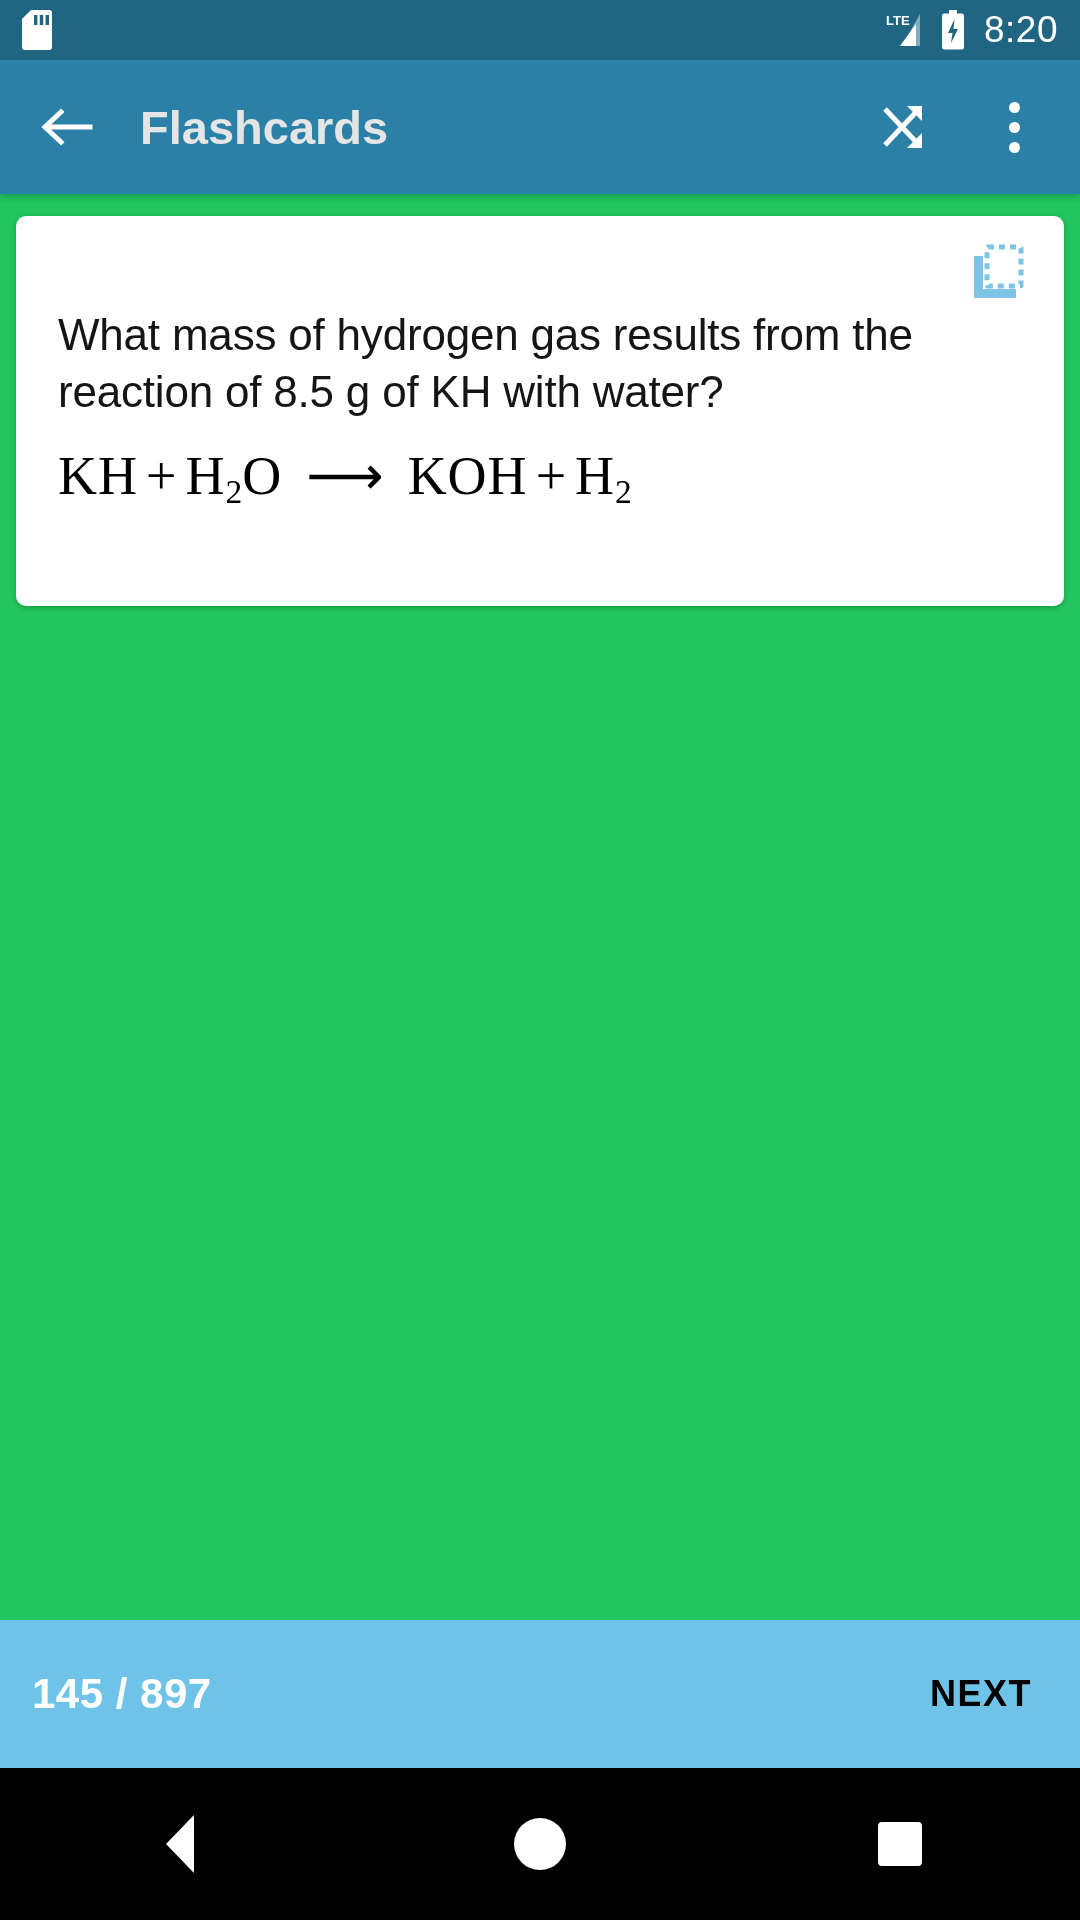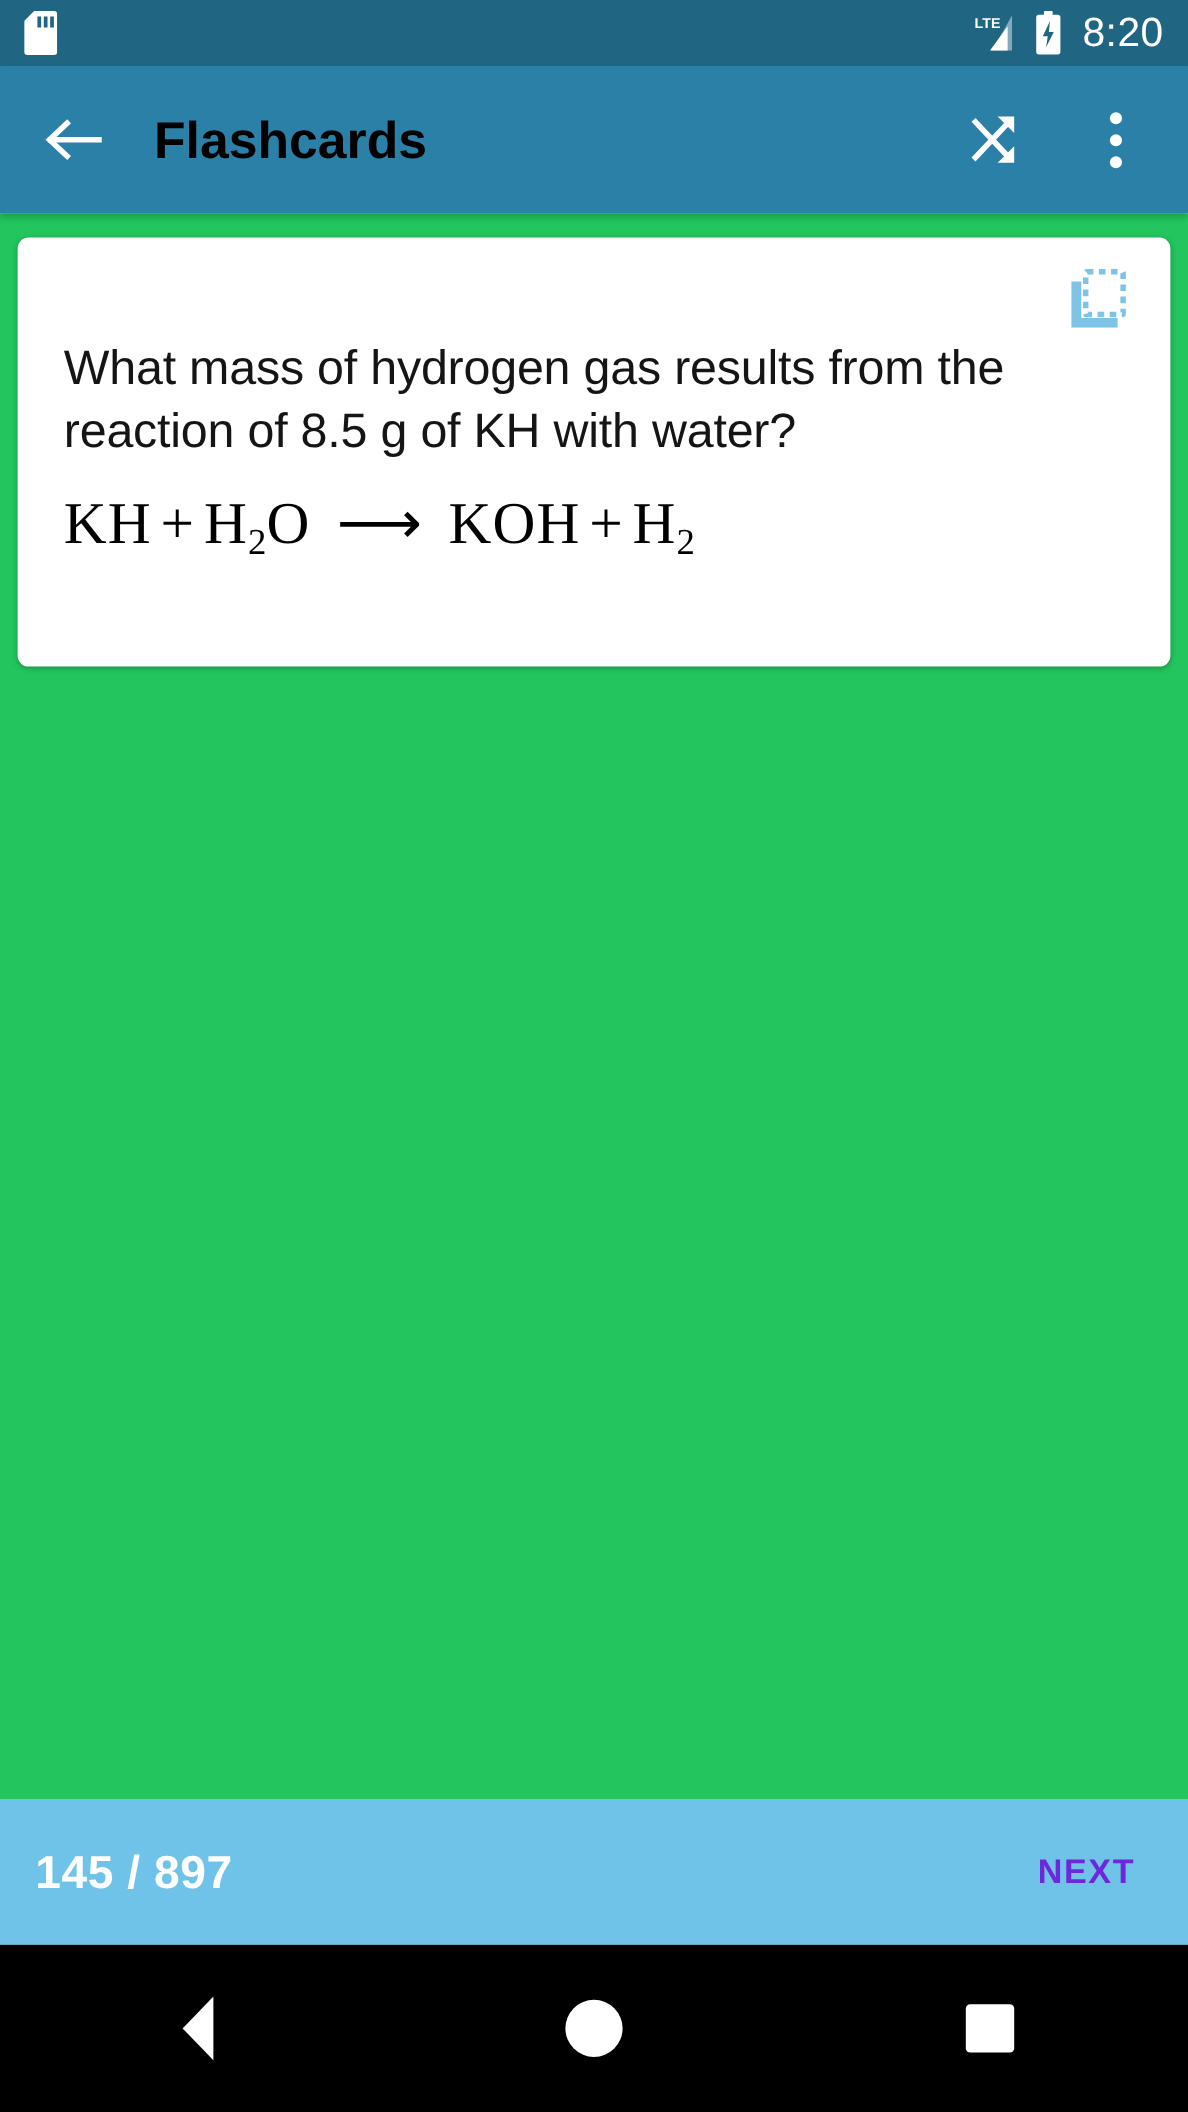--- a/index.html
+++ b/index.html
@@ -45,21 +45,21 @@
     box-shadow:0 3px 6px rgba(0,0,0,.22);
     position:relative;
     z-index:5;
   }
   .back-btn{
     width:64px; height:64px;
     display:flex; align-items:center; justify-content:center;
   }
   .back-btn svg{ width:56px; height:56px; }
   .app-title{
-    color:#000000;
+    color:#e5e5e5;
     font-size:47px;
     font-weight:700;
     margin-left:42px;
     white-space:nowrap;
   }
   .app-actions{ margin-left:auto; display:flex; align-items:center; gap:46px; }
   .icon-btn{
     width:64px; height:64px;
     display:flex; align-items:center; justify-content:center;
   }
@@ -107,37 +107,37 @@
   .equation sub{
     font-size:.62em;
     vertical-align:-.28em;
     letter-spacing:0;
   }
   .eq-arrow{ margin:0 24px; letter-spacing:0; }
   .eq-op{ margin:0 8px; }
 
   
   .footer{
-    height:132px;
+    height:148px;
     background:#6fc3e8;
     display:flex;
     align-items:center;
     justify-content:space-between;
     padding:0 32px;
     flex:none;
   }
   .counter{
     color:#fff;
     font-size:42px;
     font-weight:700;
     letter-spacing:.5px;
   }
   .next-btn{
-    color:#6d28d9;
-    font-size:31px;
+    color:#000000;
+    font-size:36px;
     font-weight:700;
     letter-spacing:1.5px;
     padding:10px 16px;
   }
 
   
   .nav-bar{
     height:152px;
     background:#000;
     display:flex;

